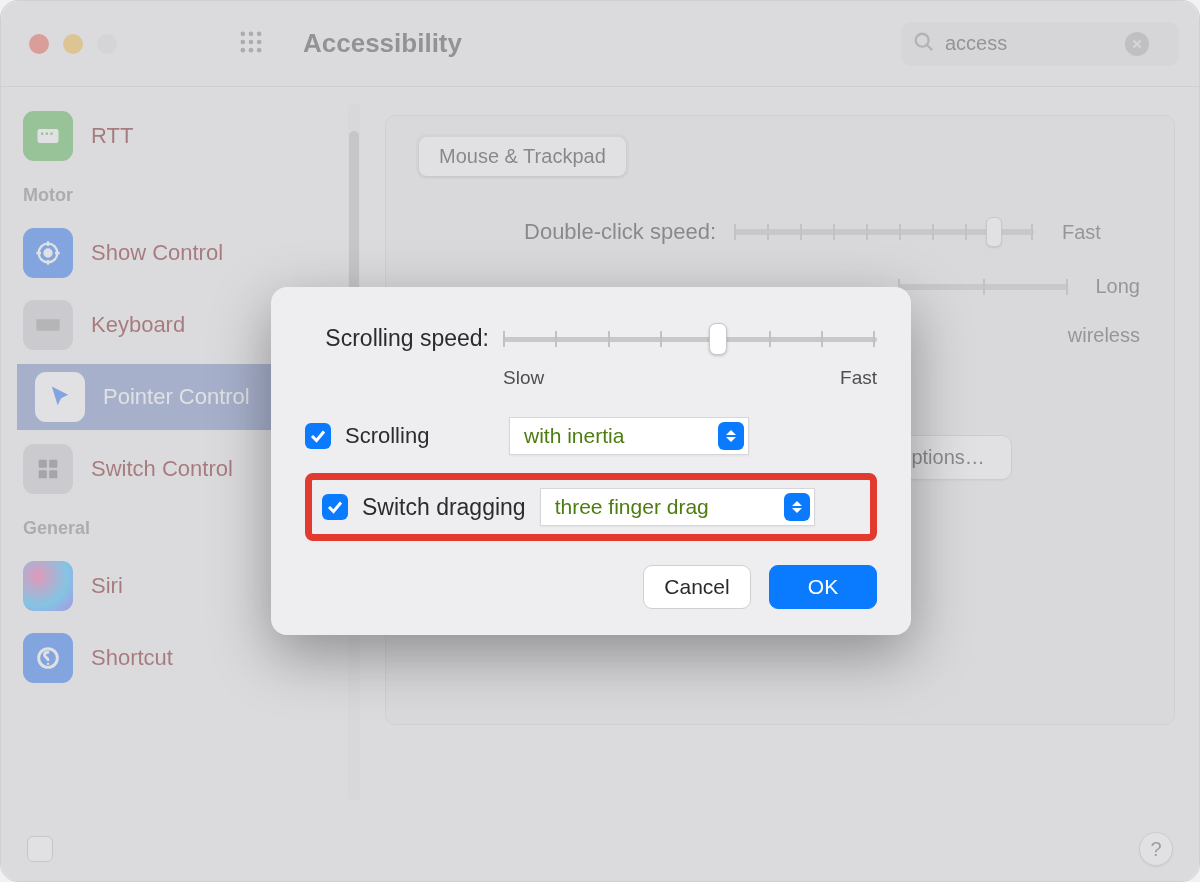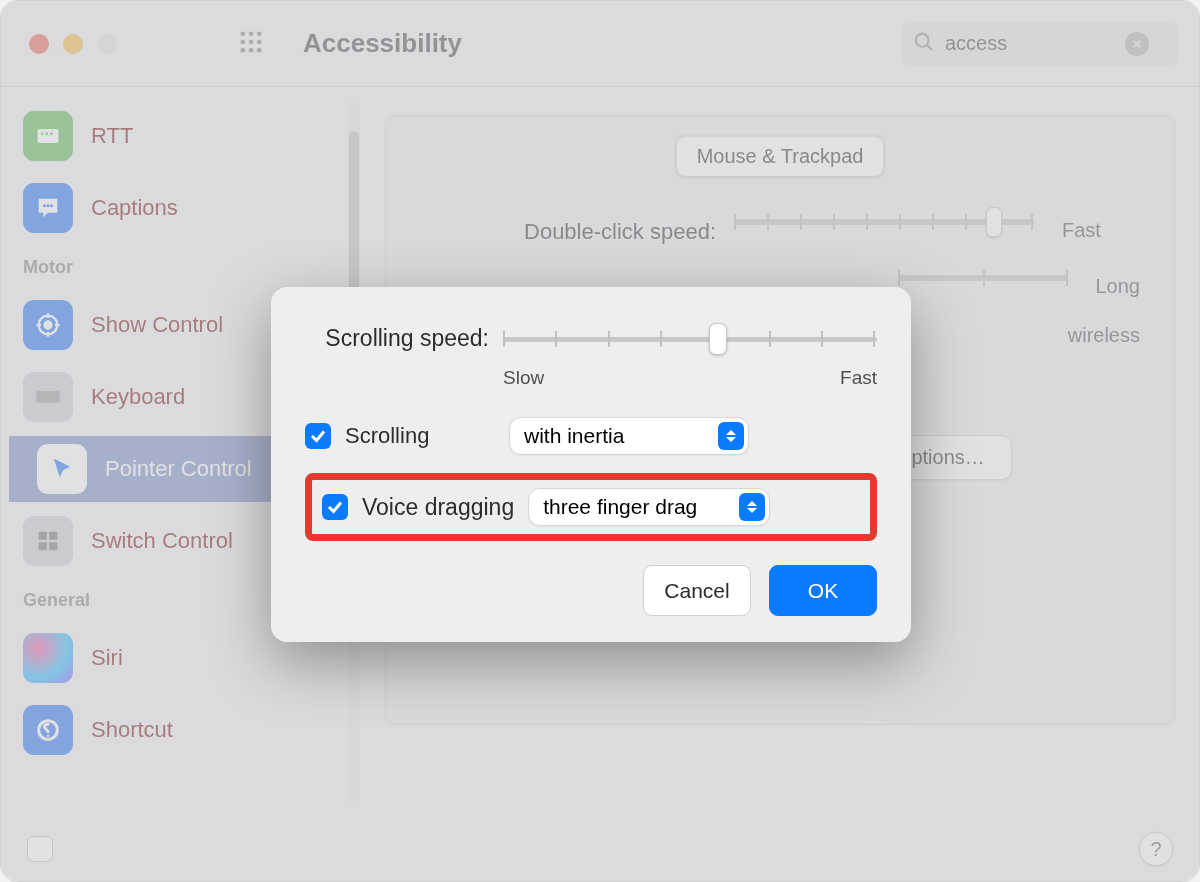--- a/index.html
+++ b/index.html
@@ -61,22 +61,22 @@
     padding: 10px 0 8px 14px;
   }
   .sidebar-item {
     display: flex; align-items: center; gap: 18px;
     padding: 8px 10px; border-radius: 10px;
     font-size: 22px; color: #7f1d1d;
     margin: 6px 4px;
   }
   .sidebar-item.selected {
     background: #7f93cb; color: #fff;
-    margin: 6px 0; border-radius: 0;
-    padding-left: 28px;
+    margin: 6px 8px; border-radius: 0;
+    padding-left: 18px;
   }
   .sidebar-item.selected .icon { background: #fff; }
   .icon {
     width: 50px; height: 50px; border-radius: 11px;
     display: flex; align-items: center; justify-content: center;
     flex-shrink: 0;
   }
   .icon svg { width: 28px; height: 28px; }
   .icon.green { background: #5dba5a; color:#fff; }
   .icon.blue { background: #2f7bf6; color:#fff; }
@@ -84,34 +84,34 @@
   .icon.white { background: #fff; color:#2f7bf6; }
   .icon.siri { background: radial-gradient(circle at 30% 30%, #ff5ea3, #30c0ff 60%, #7f5bff); }
   .icon.shortcut { background: #2f7bf6; color:#fff; position: relative; }
 
   
   .main { flex: 1; padding: 28px 24px 0 24px; }
   .panel {
     background: #edeceef0; border:1px solid #dadadc; border-radius: 10px;
     height: 610px; padding: 18px 30px;
   }
-  .seg-row { display:flex; justify-content:center; margin-bottom: 40px; }
+  .seg-row { display:flex; margin-bottom: 40px; }
   .segmented {
     display: flex; background: #e2e2e4; border-radius: 10px; padding: 3px;
     gap: 2px;
   }
   .segmented .seg {
     padding: 8px 20px; font-size: 20px; color: #3b3b3d; border-radius: 8px;
   }
   .segmented .seg.active {
     background: #fff; box-shadow: 0 1px 3px rgba(0,0,0,.15);
   }
 
   .setting-row {
-    display: flex; gap: 18px;
+    display: flex; align-items: center; gap: 18px;
     font-size: 22px; color: #3d3d3f; margin: 18px 0 30px 90px;
   }
   .setting-row .label-right { text-align: right; width: 210px; }
   .setting-row.right-end { justify-content: flex-end; margin-right: 4px; }
   .slider-track {
     position: relative; width: 300px; height: 6px; background: #c8c8ca;
     border-radius: 3px;
   }
   .slider-track .tick {
     position:absolute; top:-5px; width:2px; height:16px; background:#bdbdbf;
@@ -177,49 +177,49 @@
     margin: -2px 0 20px 198px;
   }
   .mcheck {
     width:26px; height:26px; border-radius:6px; background:#0a7bff;
     display:flex;align-items:center;justify-content:center; color:#fff;
     flex-shrink:0;
   }
   .mcheck svg { width:18px; height:18px; }
   .mselect {
     display:flex; align-items:center; justify-content:space-between;
-    background:#fff; border:1px solid #d6d6d8; border-radius:12px;
-    height:38px; padding: 0 4px 0 14px; font-size:21px; color:#000000;
+    background:#fff; border:1px solid #d6d6d8; border-radius:0;
+    height:38px; padding: 0 4px 0 14px; font-size:21px; color:#4d7c0f;
     box-shadow: 0 1px 2px rgba(0,0,0,.05);
   }
   .mselect .stepper {
     width:26px; height:28px; background:#0a7bff; border-radius:6px;
     display:flex; flex-direction:column; align-items:center; justify-content:center; gap:2px;
   }
   .mselect .stepper .tri { width:0;height:0;border-left:5px solid transparent;border-right:5px solid transparent;}
   .mselect .stepper .up { border-bottom:5px solid #fff; }
   .mselect .stepper .down { border-top:5px solid #fff; }
 
   .mrow.opt { align-items:center; padding: 8px 0; }
   .mrow.opt .mlabel { width: 190px; font-size: 22px; }
   .mrow.opt .mselect { flex:1; max-width: 240px; }
 
   .highlight-box {
     border: 7px solid #e33a2f; border-radius: 8px;
     padding: 8px 10px; margin-top: 4px;
     display:flex; align-items:center; gap:14px;
   }
   .highlight-box .mlabel { width: auto; }
-  .highlight-box .mselect { width: 242px; }
+  .highlight-box .mselect { width: 275px; }
 
   .modal-buttons {
     display:flex; justify-content:flex-end; gap:18px; margin-top: 24px;
   }
   .mbtn {
-    min-width: 108px; height: 51px; border-radius: 9px; font-size: 21px;
+    min-width: 108px; height: 44px; border-radius: 9px; font-size: 21px;
     display:flex; align-items:center; justify-content:center;
     border:1px solid #d0d0d2;
   }
   .mbtn.default { background:#0a7bff; color:#fff; border-color:#0a7bff; }
   .mbtn.cancel { background:#fff; color:#2b2b2d; }
 </style>
 </head>
 <body>
 
 <div class="toolbar">
@@ -279,31 +279,20 @@
       <div class="sidebar-item">
         <div class="icon green">
           <svg viewBox="0 0 24 24" fill="currentColor">
               <rect x="3" y="6" width="18" height="12" rx="2"></rect>
               <rect x="6" y="9" width="2" height="2" fill="#5dba5a"></rect>
               <rect x="10" y="9" width="2" height="2" fill="#5dba5a"></rect>
               <rect x="14" y="9" width="2" height="2" fill="#5dba5a"></rect>
             </svg>
         </div>
         <span>RTT</span>
-      </div>
-      <div class="sidebar-item">
-        <div class="icon blue">
-          <svg viewBox="0 0 24 24" fill="currentColor">
-              <path d="M4 4h16v12H12l-4 4v-4H4z"></path>
-              <circle cx="9" cy="10" r="1.3" fill="#2f7bf6"></circle>
-              <circle cx="12" cy="10" r="1.3" fill="#2f7bf6"></circle>
-              <circle cx="15" cy="10" r="1.3" fill="#2f7bf6"></circle>
-            </svg>
-        </div>
-        <span>Captions</span>
       </div>
 
       <div class="section-header">Motor</div>
 
       <div class="sidebar-item">
         <div class="icon blue">
           <svg viewBox="0 0 24 24" fill="none" stroke="currentColor" stroke-width="2">
               <circle cx="12" cy="12" r="3" fill="currentColor"></circle>
               <circle cx="12" cy="12" r="8"></circle>
               <line x1="12" y1="2" x2="12" y2="6"></line>
@@ -454,21 +443,21 @@
         </div>
     </div>
   </div>
 
   <div class="highlight-box">
     <div class="mcheck">
       <svg viewBox="0 0 24 24" fill="none" stroke="currentColor" stroke-width="4">
           <polyline points="4 12 10 18 20 6"></polyline>
         </svg>
     </div>
-    <span class="mlabel">Voice dragging</span>
+    <span class="mlabel">Switch dragging</span>
     <div class="mselect">
       <span>three finger drag</span>
       <div class="stepper">
           <div class="tri up"></div>
           <div class="tri down"></div>
         </div>
     </div>
   </div>
 
   <div class="modal-buttons">

